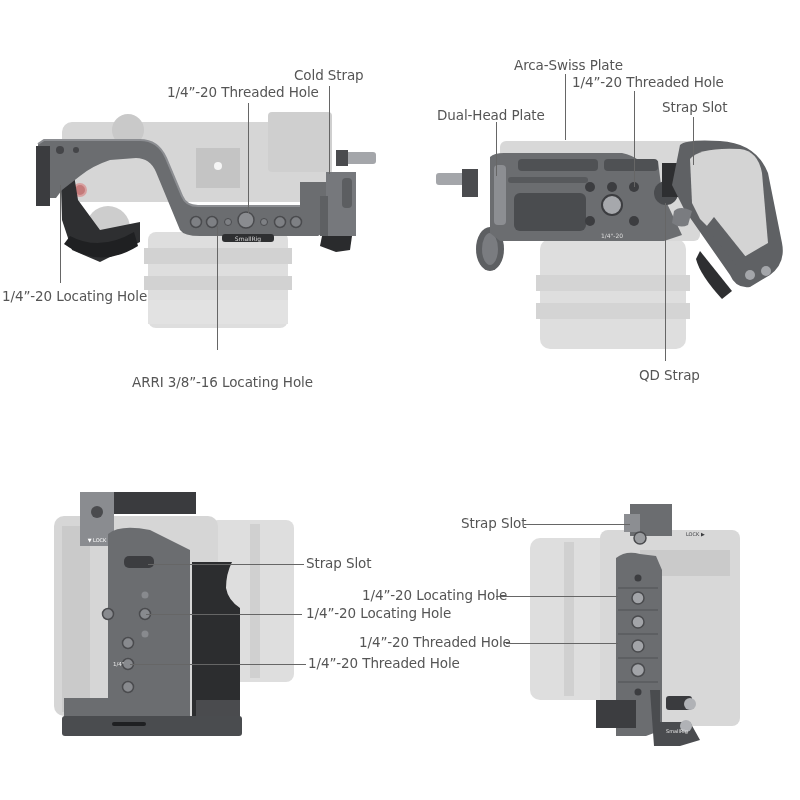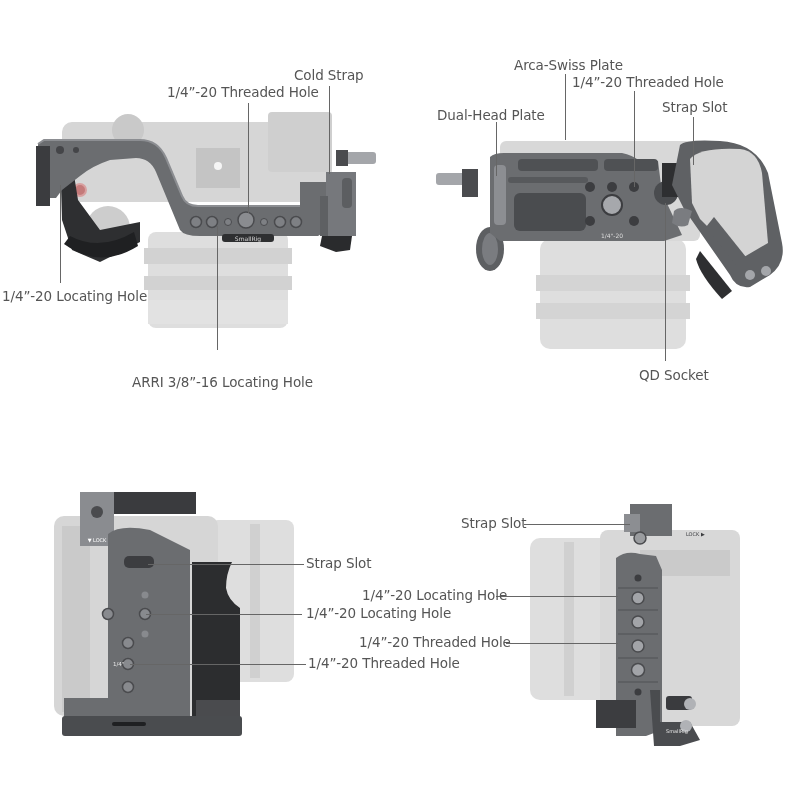--- a/index.html
+++ b/index.html
@@ -114,21 +114,21 @@
   </svg>
   <div class="vline" style="left:165px;top:61px;height:66px;"></div>
   <div class="vline" style="left:234px;top:78px;height:96px;"></div>
   <div class="vline" style="left:96px;top:109px;height:54px;"></div>
   <div class="vline" style="left:293px;top:104px;height:48px;"></div>
   <div class="vline" style="left:265px;top:190px;height:158px;"></div>
   <span class="label" style="left:114px;top:46px;">Arca-Swiss Plate</span>
   <span class="label" style="left:172px;top:63px;">1/4”-20 Threaded Hole</span>
   <span class="label" style="left:37px;top:96px;">Dual-Head Plate</span>
   <span class="label" style="left:262px;top:88px;">Strap Slot</span>
-  <span class="label" style="left:239px;top:356px;">QD Socket</span>
+  <span class="label" style="left:239px;top:356px;">QD Strap</span>
 </div>
 
 <div class="view" style="left:0;top:400px;width:400px;height:400px;">
   <svg width="400" height="400">
 
     <rect x="210" y="120" width="84" height="162" rx="8" fill="#dedede"></rect>
     <rect x="250" y="124" width="10" height="154" fill="#d0d0d0"></rect>
 
     <rect x="54" y="116" width="164" height="200" rx="10" fill="#d6d6d6"></rect>
     <rect x="62" y="126" width="28" height="186" fill="#cacaca"></rect>

